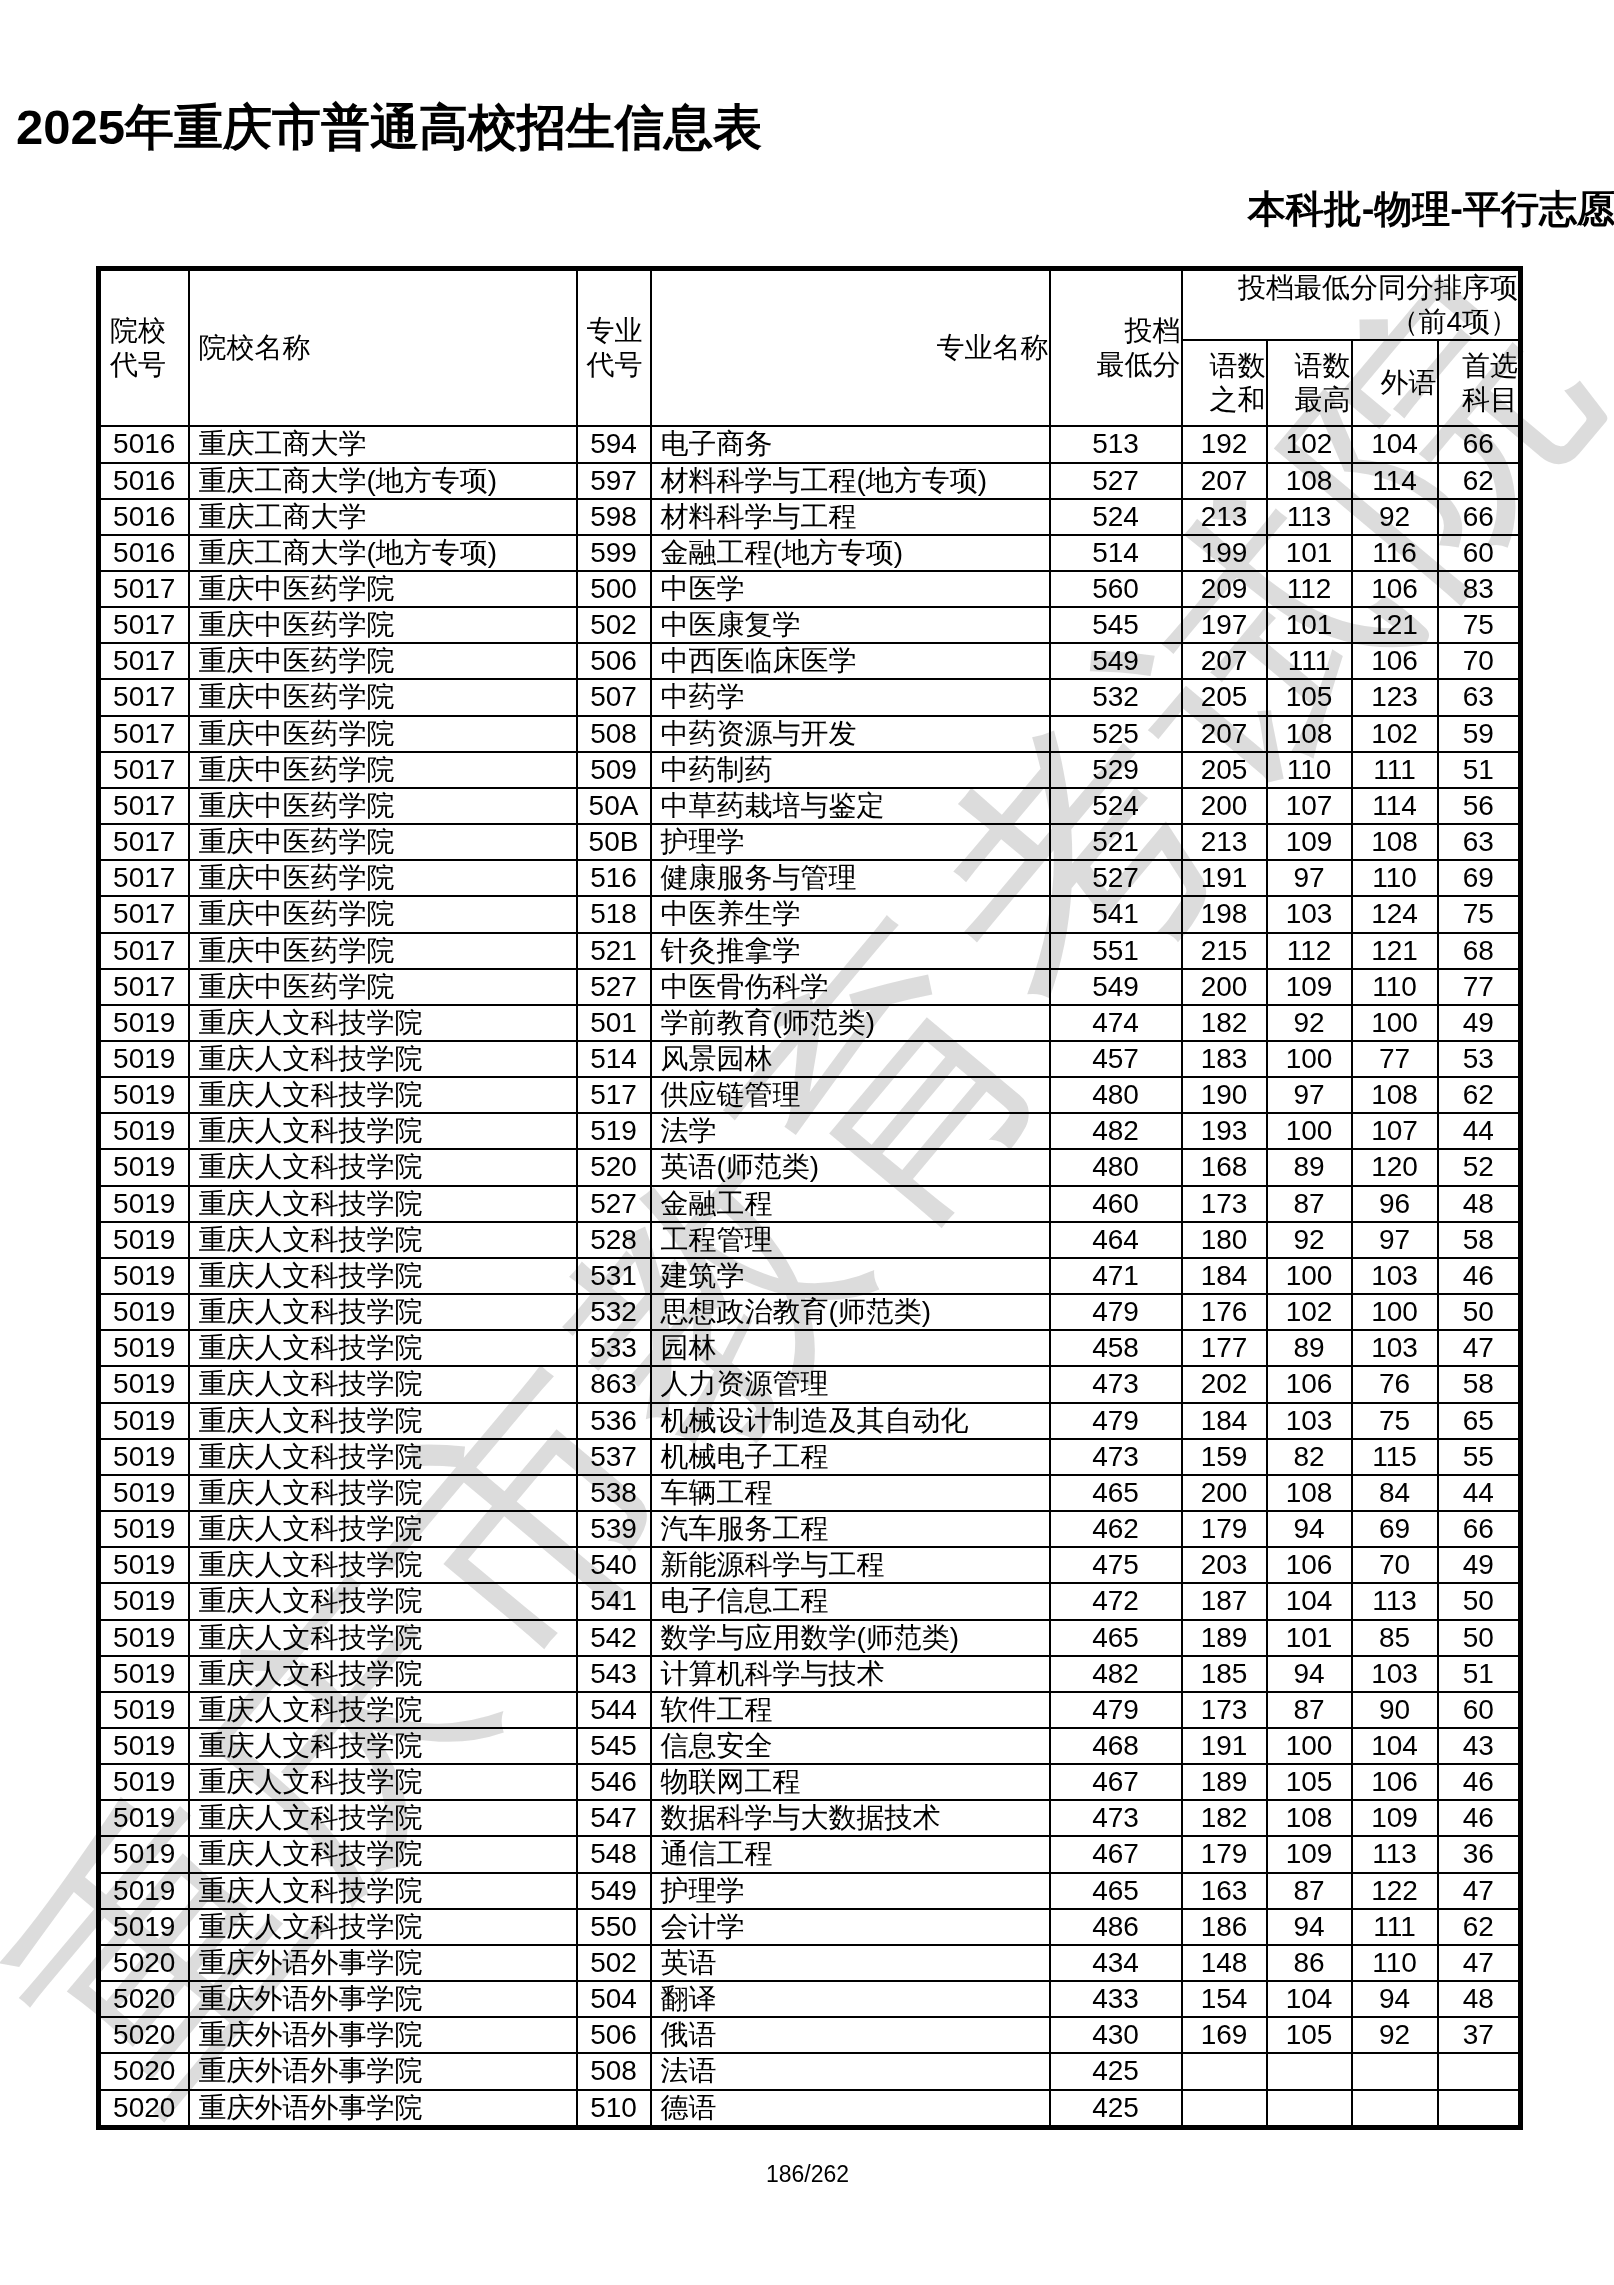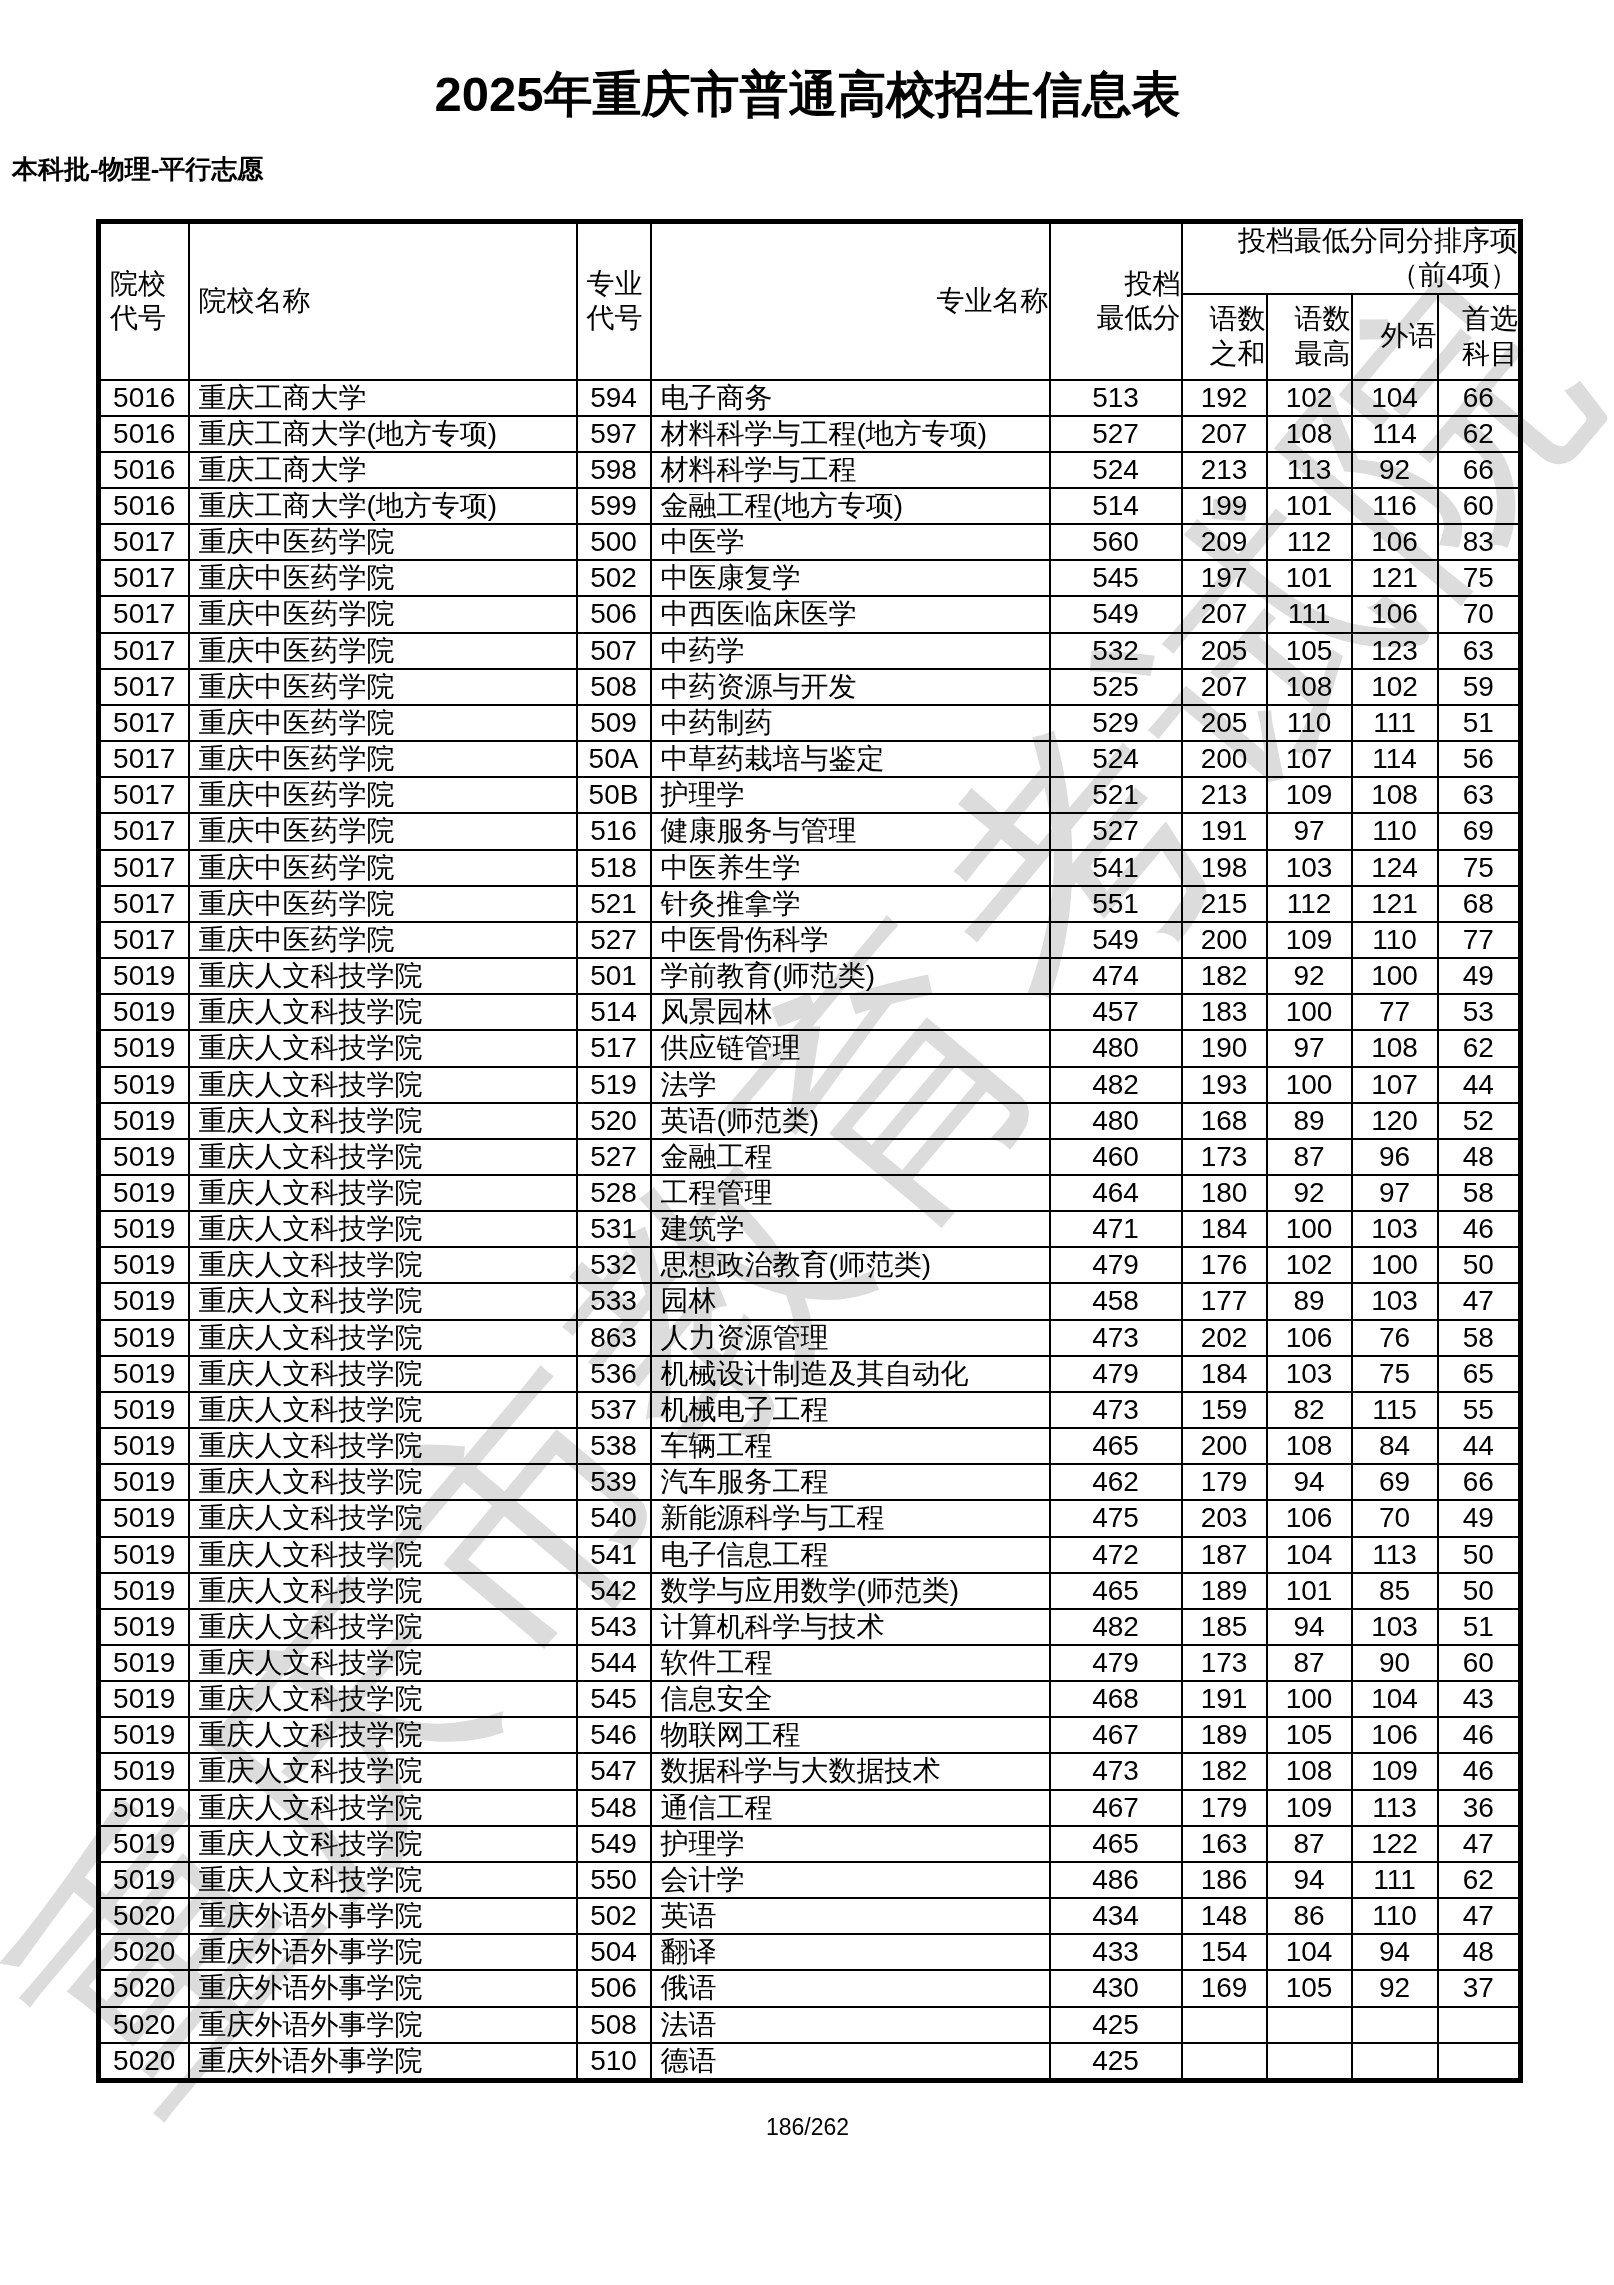--- a/index.html
+++ b/index.html
@@ -24,31 +24,30 @@
     opacity: 0.6;
     white-space: nowrap;
     z-index: 0;
     pointer-events: none;
   }
   .content {
     position: relative;
     z-index: 1;
   }
   .title {
-    margin: 0;
-    padding-top: 66px;
-    text-align: center;
+    margin: 16px;
+    padding-top: 83px;
     font-size: 49px;
     font-weight: bold;
     line-height: 1.15;
   }
   .subtitle {
     margin: 33px 0 0 12px;
-    text-align: left;
-    font-size: 26px;
+    text-align: right;
+    font-size: 38px;
     font-weight: 600;
     line-height: 1.15;
   }
   table.admission-table {
     border-collapse: collapse;
     table-layout: fixed;
     width: 1423px;
     margin: 34px 0 0 96px;
     border: 5.4px solid #000;
     background: transparent;

